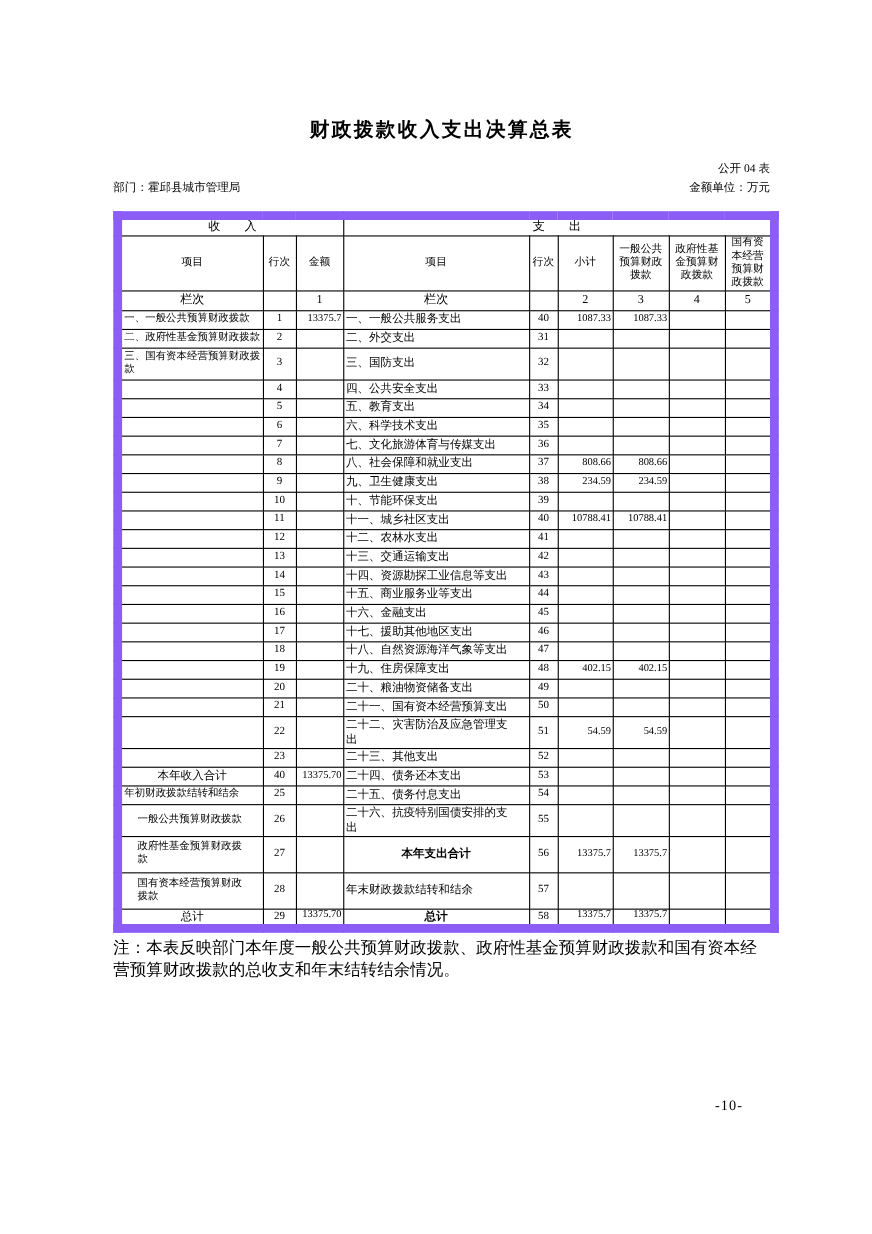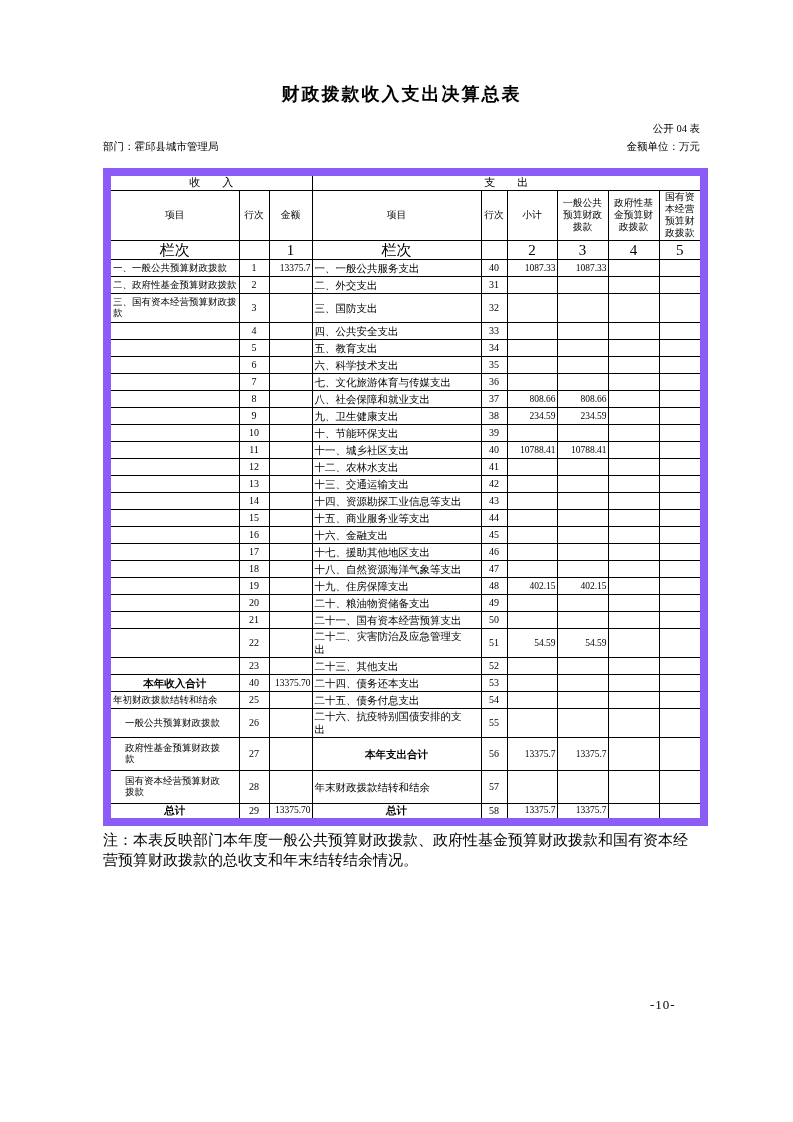--- a/index.html
+++ b/index.html
@@ -1,38 +1,38 @@
 <!DOCTYPE html>
 <html><head>
 <meta charset="utf-8">
 <style>
   html,body{margin:0;padding:0;background:#ffffff;}
   body{width:793px;height:1122px;position:relative;
        font-family:"Liberation Serif","DejaVu Serif",serif;color:#000;}
   .page{position:relative;width:793px;height:1122px;overflow:hidden;}
   .content{position:absolute;left:103px;top:0;width:597px;}
-  .doc-title{margin-top:82px;text-align:center;font-size:18px;font-weight:bold;letter-spacing:2px;}
+  .doc-title{margin-top:106px;text-align:center;font-size:18px;font-weight:bold;letter-spacing:2px;}
   .form-code{text-align:right;font-size:10.5px;margin-top:16px;}
   .meta-row{display:flex;justify-content:space-between;font-size:10.5px;margin-top:4px;}
   table{border-collapse:collapse;table-layout:fixed;width:597px;margin-top:14px;
         border:8px solid #8b5cf6;}
   th,td{border:1px solid #000;padding:0 2px;overflow:hidden;vertical-align:middle;
         line-height:1.25;word-break:break-all;}
   thead tr.sec{height:17px;}
   thead tr.sec th{font-weight:normal;font-size:11px;}
   thead tr.colhead{height:48px;}
   thead tr.colhead th{font-weight:normal;font-size:9.8px;}
   thead tr.lanci{height:18px;}
-  thead tr.lanci th{font-weight:normal;font-size:15px;}
+  thead tr.lanci th{font-weight:normal;font-size:11px;}
   tbody tr{height:17px;}
   tbody tr:nth-child(3),tbody tr:nth-child(22),tbody tr:nth-child(26){height:29px;}
   tbody tr:nth-child(27),tbody tr:nth-child(28){height:33px;}
   td.inc-item{font-size:9.5px;text-align:left;}
   td.inc-item.indent{padding-left:14px;padding-right:16px;}
-  td.inc-item.total{text-align:center;font-weight:bold;font-size:10.5px;padding:0 2px;}
+  td.inc-item.total{text-align:center;font-weight:normal;font-size:10.5px;padding:0 2px;}
   td.exp-item{font-size:10.5px;text-align:left;padding-right:12px;}
   td.exp-item.total{text-align:center;font-weight:bold;padding:0 2px;}
   td.line{text-align:center;font-size:10px;}
   td.num{text-align:right;font-size:9.5px;padding-right:1px;}
   .note{font-size:15px;line-height:1.35;margin-top:4px;text-align:left;}
   .page-num{position:absolute;top:997px;left:650px;font-size:13px;letter-spacing:1px;}
 </style>
 </head>
 <body>
 

